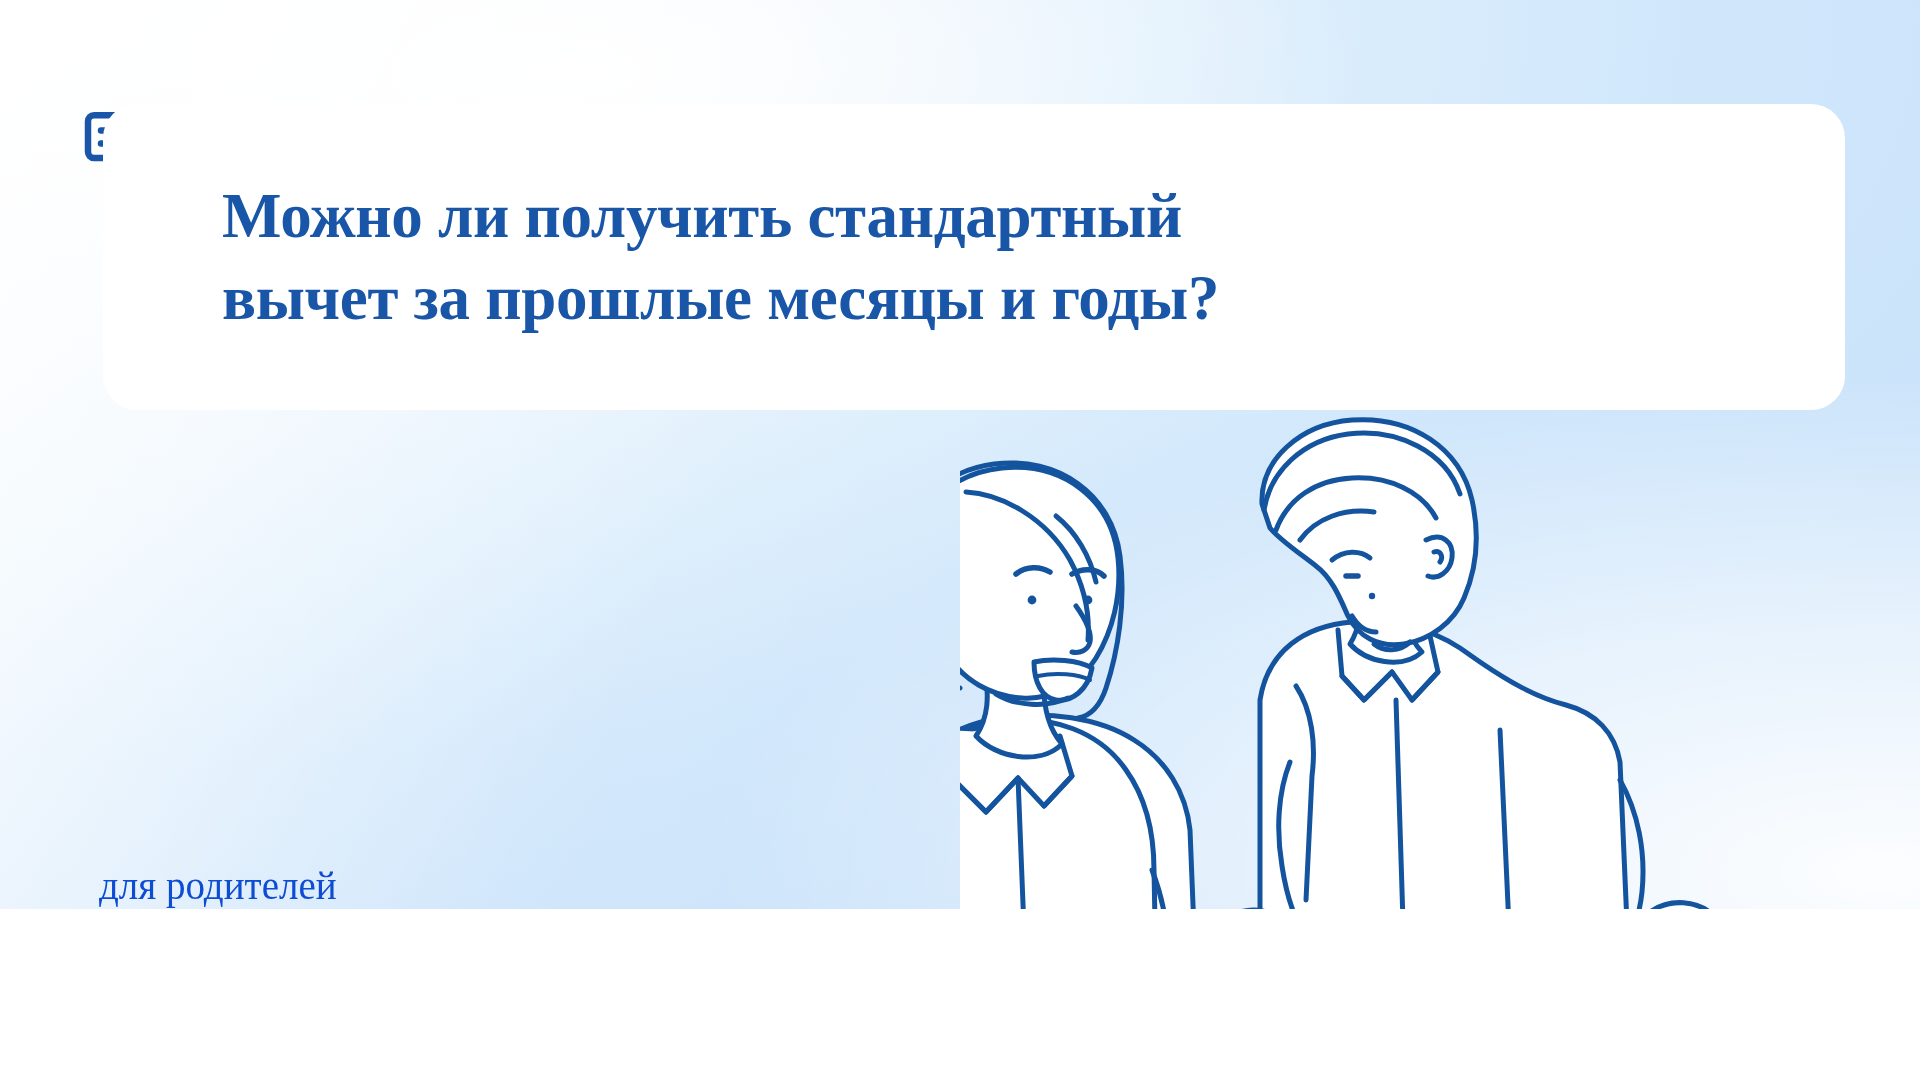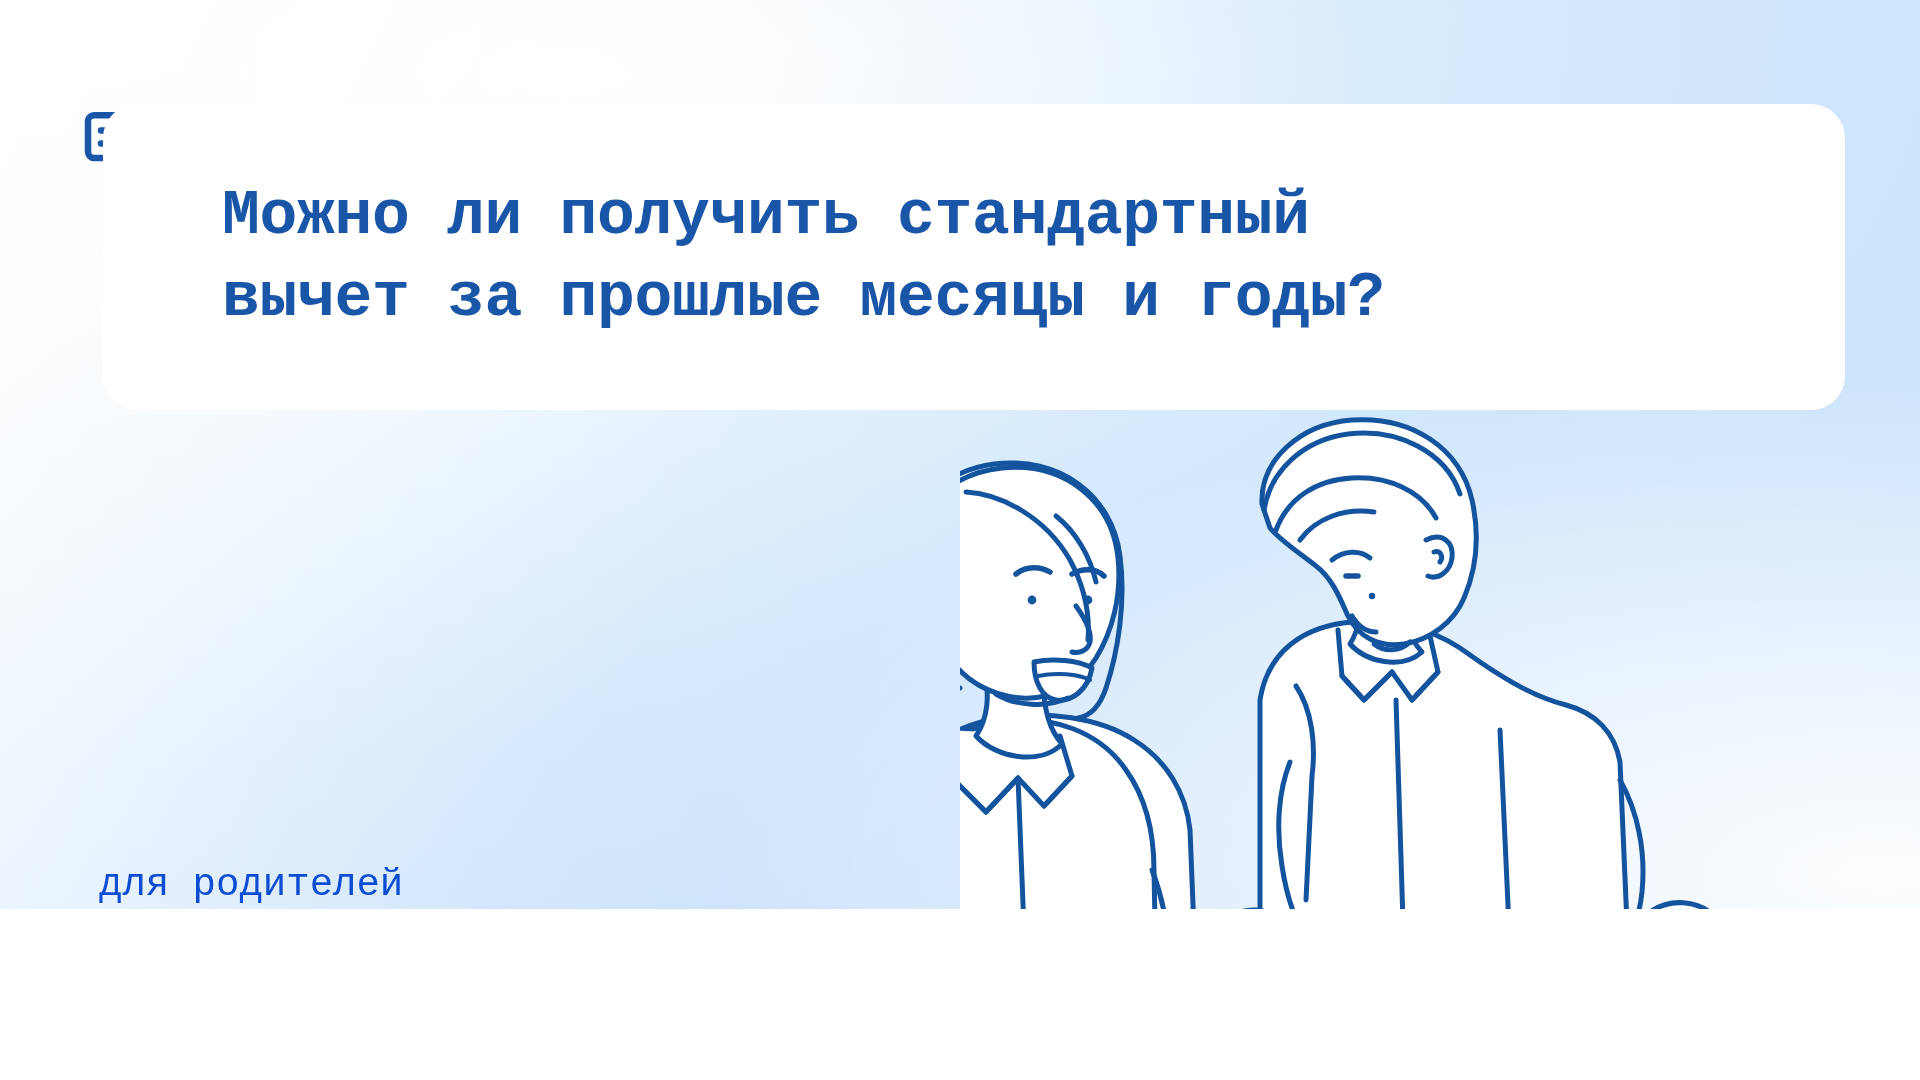--- a/index.html
+++ b/index.html
@@ -6,21 +6,21 @@
   html, body {
     margin: 0;
     padding: 0;
     background: #ffffff;
   }
   .canvas {
     position: relative;
     width: 1920px;
     height: 909px;
     overflow: hidden;
-    font-family: Liberation Mono, monospace;
+    font-family: Liberation Serif, serif;
     
     background:
       radial-gradient(120% 115% at 4% 2%, #fdfefe 0%, #f7fbfe 14%, #eaf4fd 32%, #dceefc 52%, #cfe6fb 72%, #c9e2fa 100%);
   }
   
   .bg-veil-a {
     position: absolute;
     inset: 0;
     background: linear-gradient(115deg, rgba(255,255,255,0.96) 0%, rgba(255,255,255,0.62) 18%, rgba(255,255,255,0.10) 40%, rgba(255,255,255,0.00) 58%);
     pointer-events: none;

